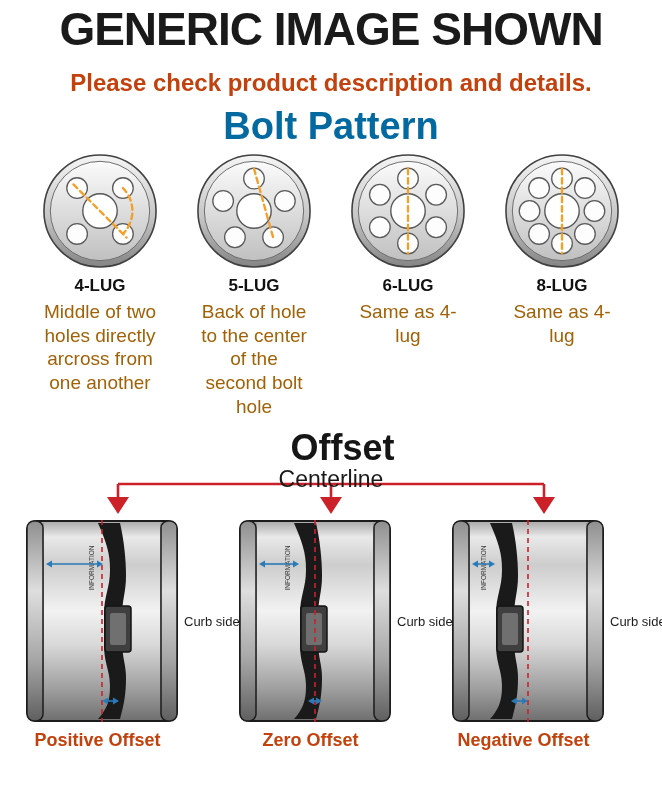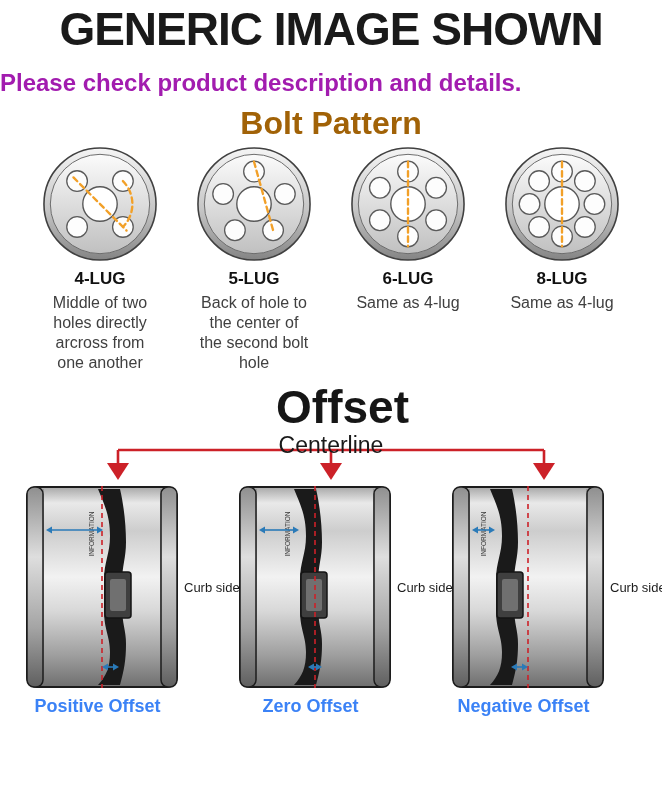--- a/index.html
+++ b/index.html
@@ -6,43 +6,43 @@
   .page{
     width:662px;height:752px;overflow:hidden;position:relative;
     background:#ffffff;color:#1d1d1d;
     font-family:"Liberation Sans", sans-serif;
   }
   .h1{
     font-size:46px;font-weight:bold;text-align:center;
     margin:4px 0 0;letter-spacing:-1px;line-height:1.12;color:#1a1a1a;
   }
   .subtitle{font-size:30px;text-align:center;margin-top:5px;line-height:1.15;color:#1f1f1f;}
-  .note{font-size:24px;font-weight:bold;text-align:left;margin-top:13px;line-height:1.15;color:#a21caf;}
-  .bolt-title{font-size:32px;font-weight:bold;text-align:center;margin:10px 0 4px;line-height:1.1;color:#a16207;}
+  .note{font-size:24px;font-weight:bold;text-align:center;margin-top:13px;line-height:1.15;color:#c2410c;}
+  .bolt-title{font-size:38px;font-weight:bold;text-align:center;margin:10px 0 4px;line-height:1.1;color:#0369a1;}
   .bolt-row{display:flex;justify-content:space-between;padding:0 30px;}
   .bolt-col{width:140px;display:flex;flex-direction:column;align-items:center;}
   .bolt-svg{width:118px;height:118px;display:block;}
   .lug-label{font-weight:bold;font-size:17px;margin-top:6px;color:#111;}
-  .lug-desc{font-size:16px;text-align:center;margin-top:4px;line-height:1.25;width:112px;color:#404040;}
-  .offset-title{font-size:46px;font-weight:bold;text-align:center;margin:8px 0 0;line-height:1.15;color:#161616;padding-left:23px;}
+  .lug-desc{font-size:19px;text-align:center;margin-top:4px;line-height:1.25;width:112px;color:#a16207;}
+  .offset-title{font-size:36px;font-weight:bold;text-align:center;margin:8px 0 0;line-height:1.15;color:#161616;padding-left:23px;}
   .centerline-wrap{position:relative;height:46px;margin-top:2px;margin-left:16px;}
   #centerline-holder{position:absolute;left:0;top:0;width:662px;height:46px;}
   .centerline-label{
     position:absolute;left:315px;top:-4px;transform:translateX(-50%);
     font-size:23px;color:#1a1a1a;white-space:nowrap;
   }
   .offset-row{display:flex;padding-left:4px;margin-top:2px;}
   .offset-group{width:213px;display:flex;}
   .wheel-wrap{padding-left:18px;}
   .offset-svg{display:block;}
   .curb-label{font-size:13px;align-self:center;margin-left:2px;white-space:nowrap;color:#1d1d1d;}
   .offset-labels{display:flex;padding-left:4px;margin-top:6px;}
   .offset-label{
     width:213px;box-sizing:border-box;padding-right:26px;text-align:center;
-    font-weight:bold;font-size:18px;color:#3b82f6;
+    font-weight:bold;font-size:18px;color:#c2410c;
   }
 </style>
 </head>
 <body>
 
 <div class="page">
   <h1 class="h1">GENERIC IMAGE SHOWN</h1>
   <div class="note">Please check product description and details.</div>
 
   <h2 class="bolt-title">Bolt Pattern</h2>

